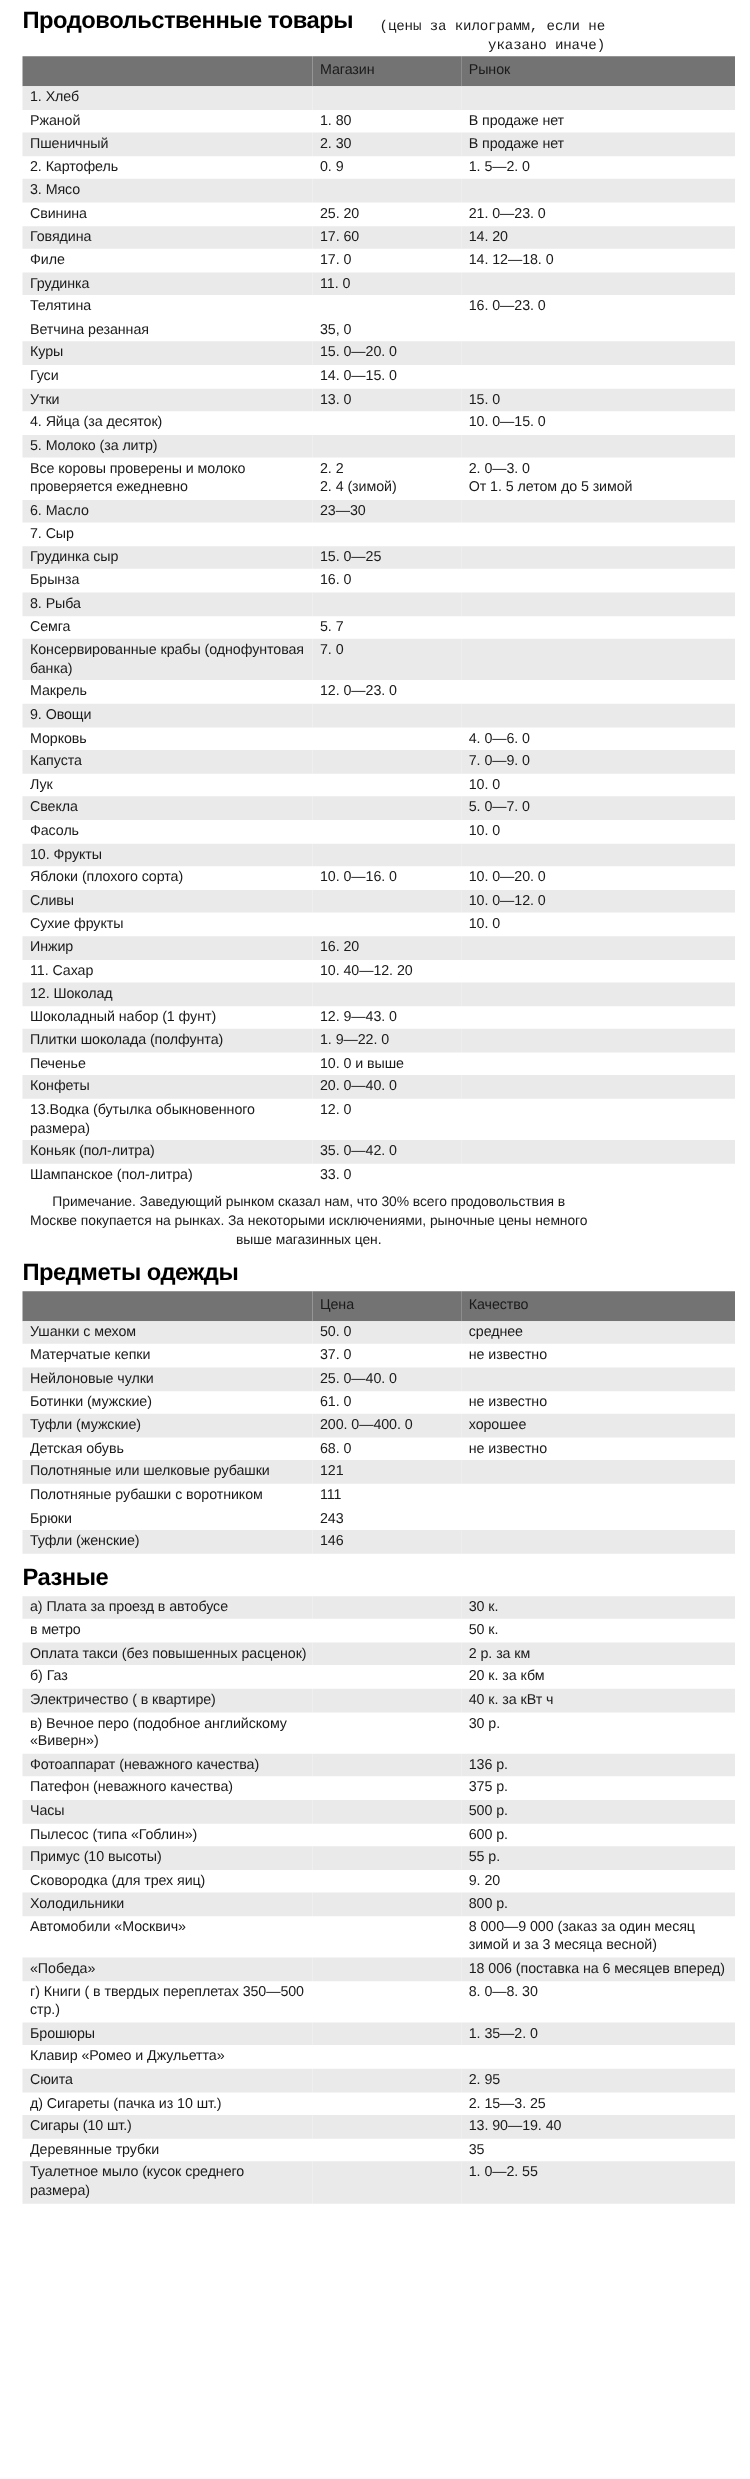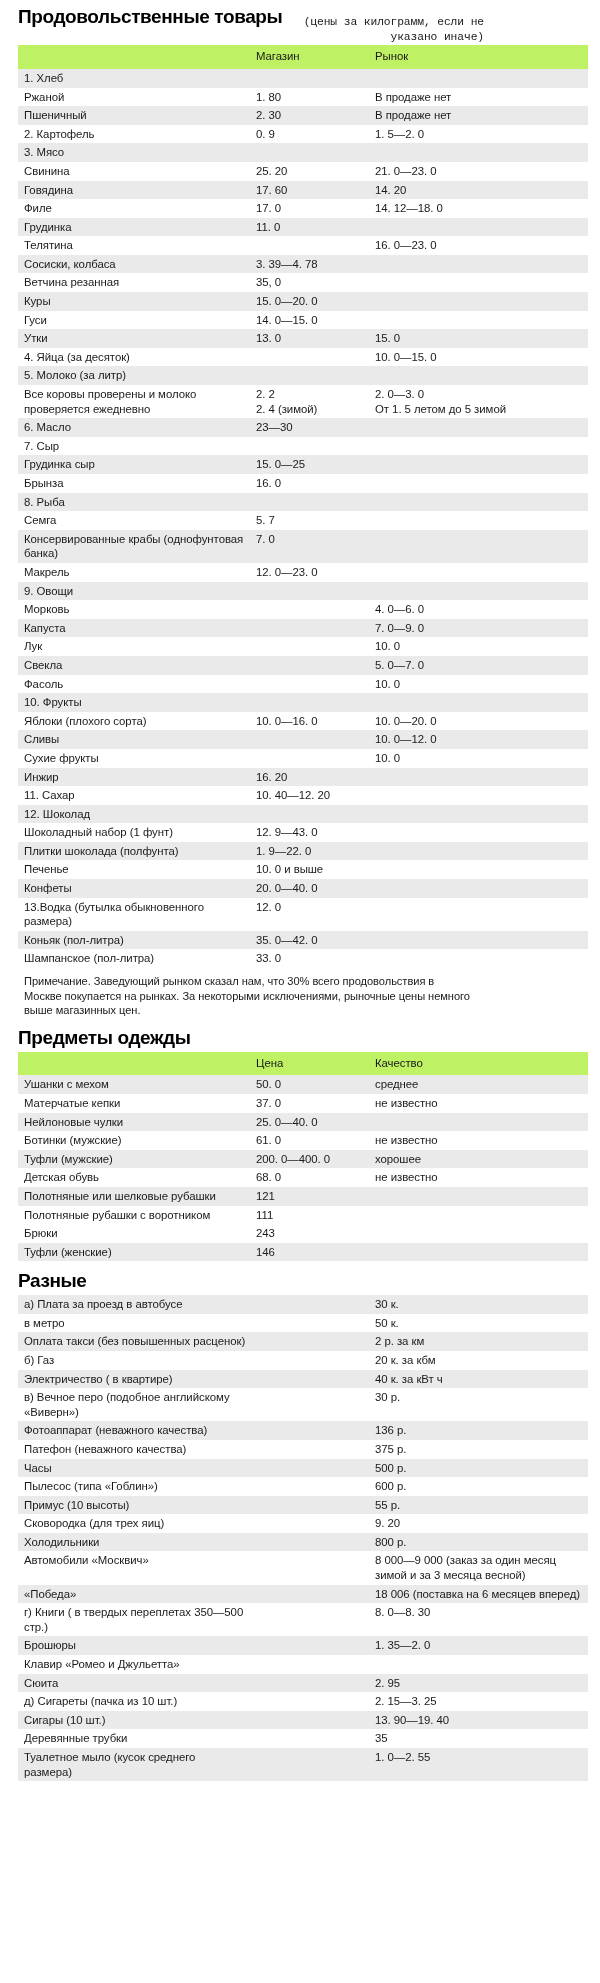--- a/index.html
+++ b/index.html
@@ -52,32 +52,32 @@
     padding: 2px 4px 2px 6px;
     vertical-align: top;
     font-size: 11.4px;
     line-height: 1.28;
     letter-spacing: -0.05px;
     text-align: left;
     font-weight: normal;
   }
   .tbl th { padding-top: 4px; padding-bottom: 5px; }
   tr.zebra td { background: #eaeaea; }
-  tr.colhead th { background: #bef264; margin-top: 32px; }
+  tr.colhead th { background: #737373; margin-top: 32px; }
   td.name { white-space: normal; }
   td.val  { white-space: normal; }
 
   
   .note-para {
     font-size: 11.1px;
     line-height: 1.32;
     margin: 6px 0 9px 6px;
     padding-right: 14px;
     letter-spacing: -0.05px;
-    text-align: left;
+    text-align: center;
   }
   .gap-md { height: 9px; }
 </style>
 </head>
 <body>
 
 <div class="page">
   <div id="sections-root">
       <div>
         <div class="head-row">
@@ -140,25 +140,20 @@
             </tr>
             <tr class="zebra">
               <td class="name">Грудинка</td>
               <td class="val">11. 0</td>
               <td class="val"></td>
             </tr>
             <tr>
               <td class="name">Телятина</td>
               <td class="val"></td>
               <td class="val">16. 0—23. 0</td>
-            </tr>
-            <tr class="zebra">
-              <td class="name">Сосиски, колбаса</td>
-              <td class="val">3. 39—4. 78</td>
-              <td class="val"></td>
             </tr>
             <tr>
               <td class="name">Ветчина резанная</td>
               <td class="val">35, 0</td>
               <td class="val"></td>
             </tr>
             <tr class="zebra">
               <td class="name">Куры</td>
               <td class="val">15. 0—20. 0</td>
               <td class="val"></td>

